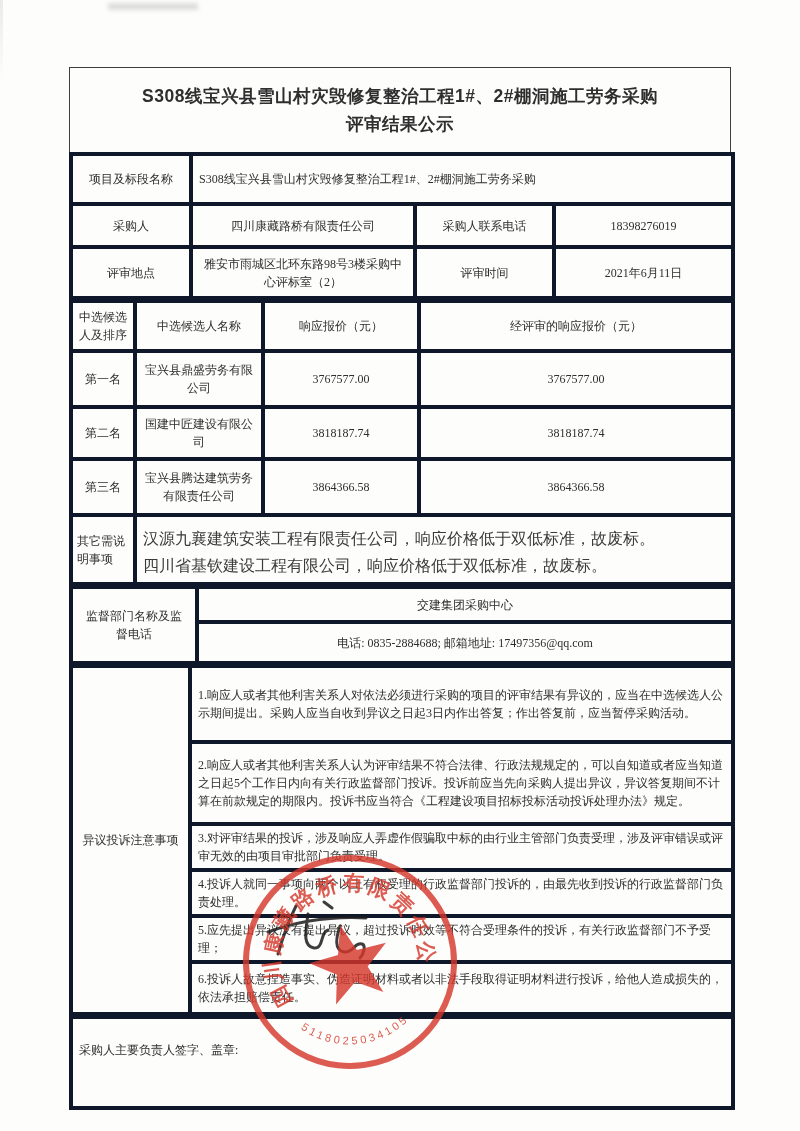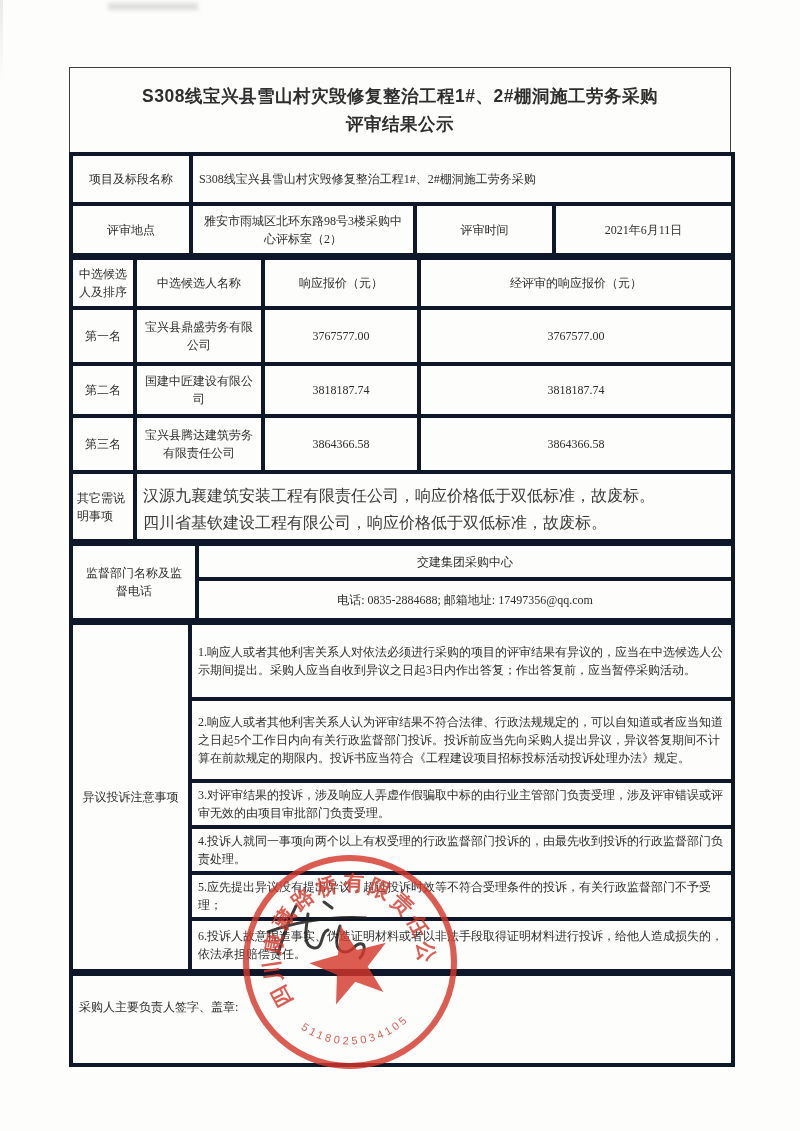--- a/index.html
+++ b/index.html
@@ -52,20 +52,26 @@
         <col style="width:224px">
         <col style="width:139px">
         <col style="width:179px">
       </colgroup>
     <tbody>
         <tr>
       <td class="lab" style="height:40px">项目及标段名称</td>
       <td class="l" colspan="3">S308线宝兴县雪山村灾毁修复整治工程1#、2#棚洞施工劳务采购</td>
     </tr>
     <tr>
+      <td class="lab" style="height:33px">采购人</td>
+      <td class="c">四川康藏路桥有限责任公司</td>
+      <td class="lab">采购人联系电话</td>
+      <td class="c">18398276019</td>
+    </tr>
+    <tr>
       <td class="lab" style="height:41px">评审地点</td>
       <td class="c">雅安市雨城区北环东路98号3楼采购中心评标室（2）</td>
       <td class="lab">评审时间</td>
       <td class="c">2021年6月11日</td>
     </tr>
   </tbody>
     </table>
 
   <table>
     <colgroup>

